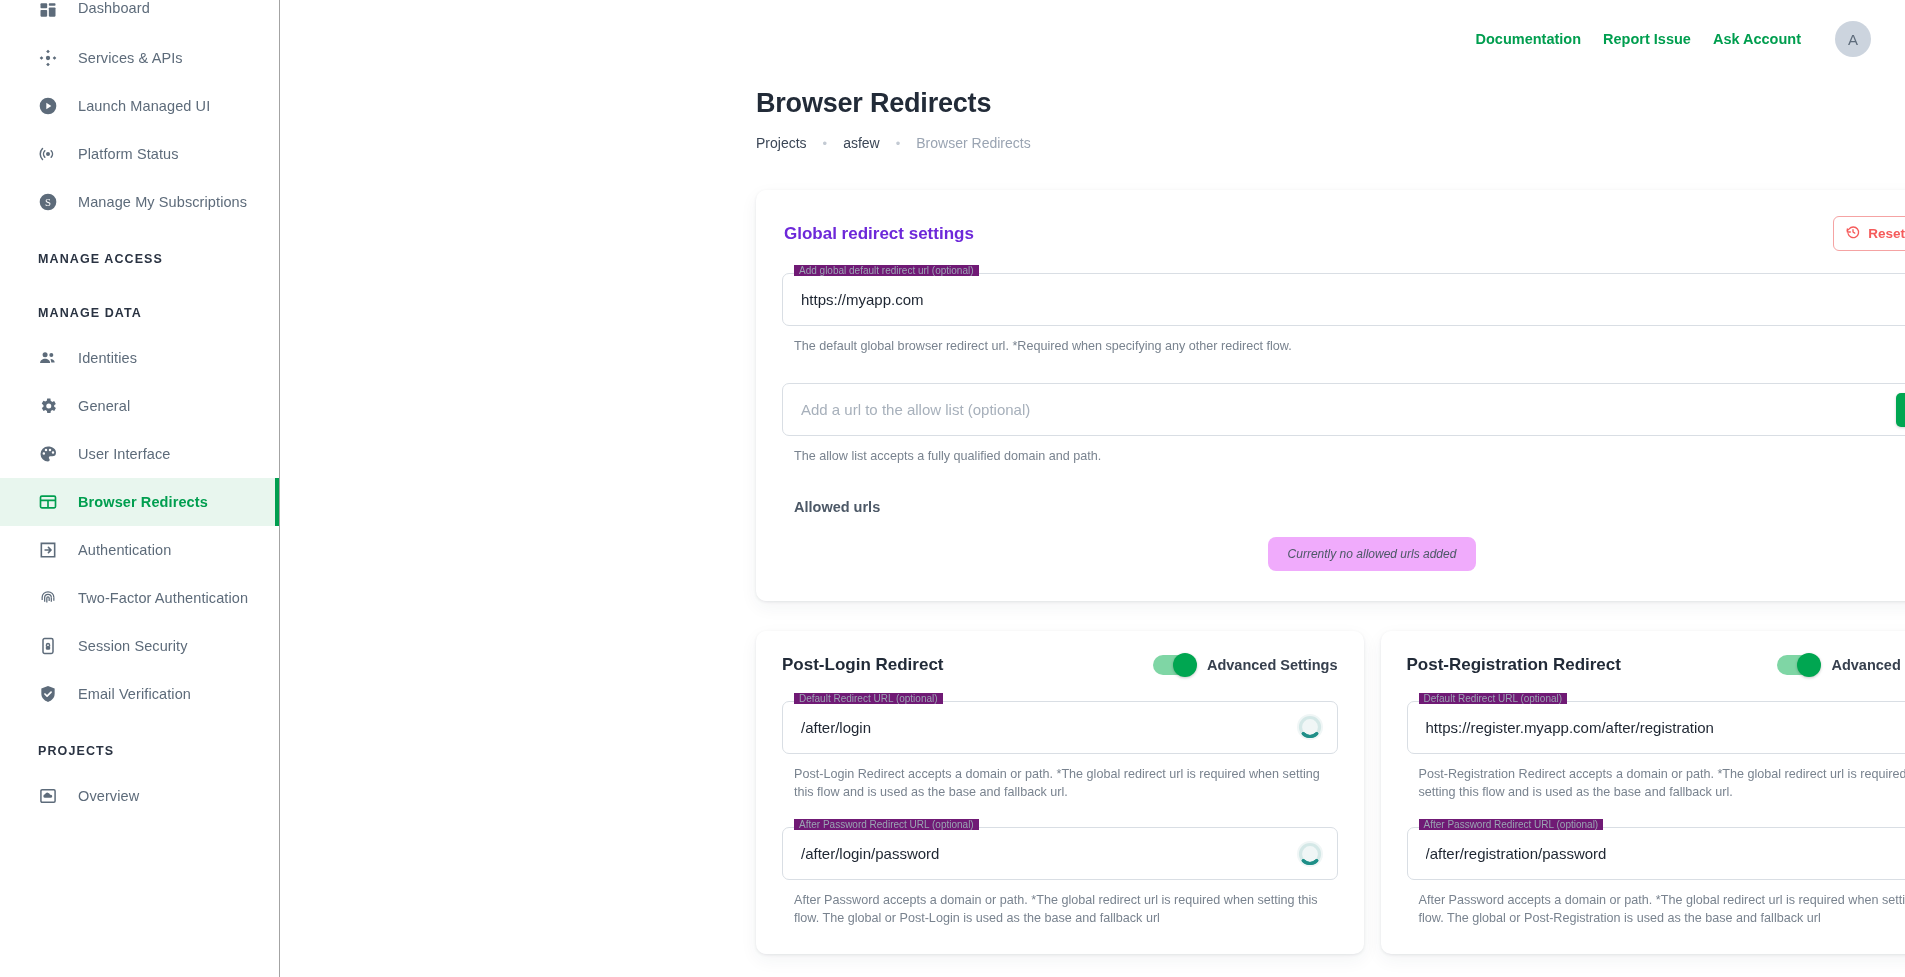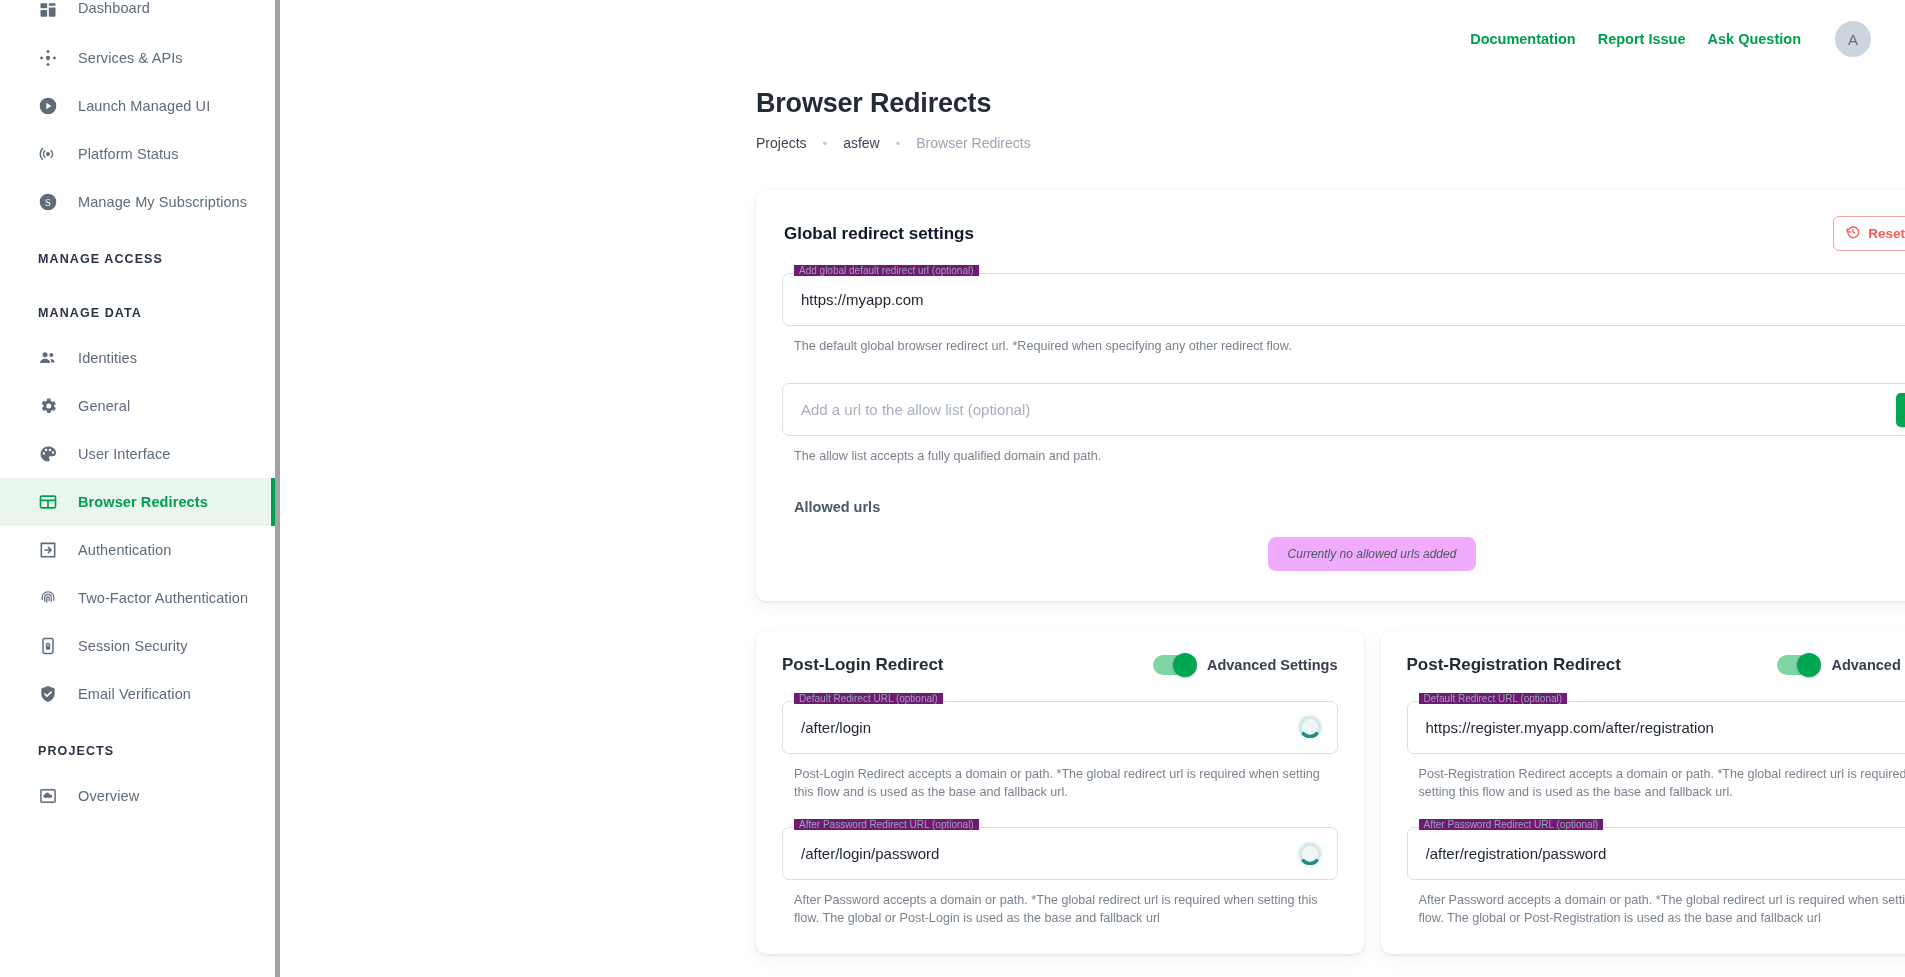--- a/index.html
+++ b/index.html
@@ -10,21 +10,21 @@
     background: #ffffff;
     font-family: "Liberation Sans", sans-serif;
     -webkit-font-smoothing: antialiased;
   }
   .app { display: flex; width: 1905px; height: 977px; }
 
   
   .sidebar {
     width: 280px; min-width: 280px; height: 977px;
     background: #ffffff;
-    border-right: 5px solid #a3a3a3;
+    border-right: 1px solid #a3a3a3;
     overflow: hidden;
     position: relative;
   }
   .nav-list { list-style: none; margin: 0; padding: 0; }
   .nav-item {
     display: flex; align-items: center;
     height: 48px;
     padding-left: 38px;
     gap: 20px;
     cursor: pointer;
@@ -119,21 +119,21 @@
   .card-global {
     margin: 39px 0 0 476px;
     width: 1232px;
     padding: 26px 26px 30px 26px;
   }
   .card-head {
     display: flex; align-items: center; justify-content: space-between;
     margin-bottom: 22px;
   }
   .card-title {
-    font-size: 17px; font-weight: bold; color: #0f172a;
+    font-size: 17px; font-weight: bold; color: #6d28d9;
     padding-left: 2px;
   }
   .reset-btn {
     display: inline-flex; align-items: center; gap: 7px;
     border: 1px solid #f5a3a3;
     color: #f55b5b;
     background: #ffffff;
     border-radius: 6px;
     padding: 7px 14px 7px 11px;
     font-size: 13.5px;
@@ -420,21 +420,21 @@
       </li>
 
     </ul>
   </aside>
 
   <main class="main">
 
     <div class="topbar">
       <a class="top-link">Documentation</a>
       <a class="top-link">Report Issue</a>
-      <a class="top-link">Ask Question</a>
+      <a class="top-link">Ask Account</a>
       <div class="avatar">A</div>
     </div>
 
     <div class="content">
 
       <h1 class="page-title">Browser Redirects</h1>
 
       <nav class="breadcrumb">
         <span class="bc-item">Projects</span>
         <span class="bc-sep">•</span>

